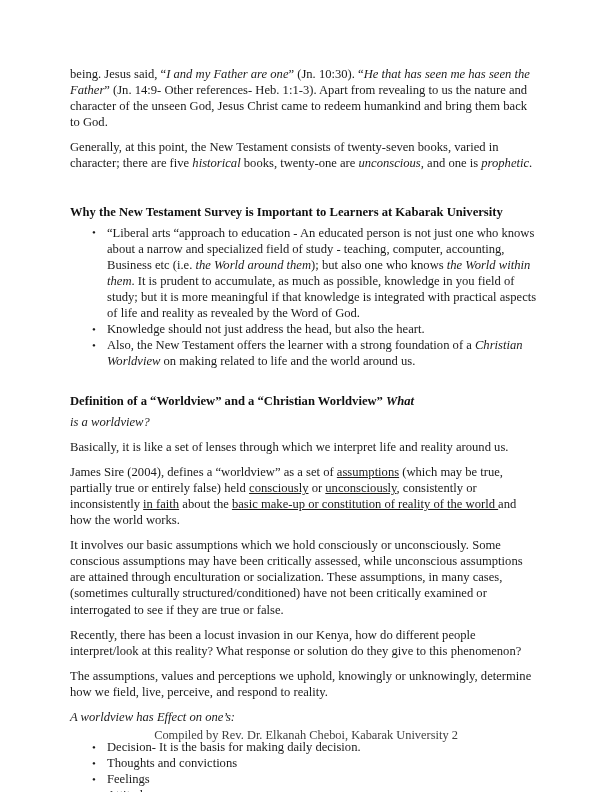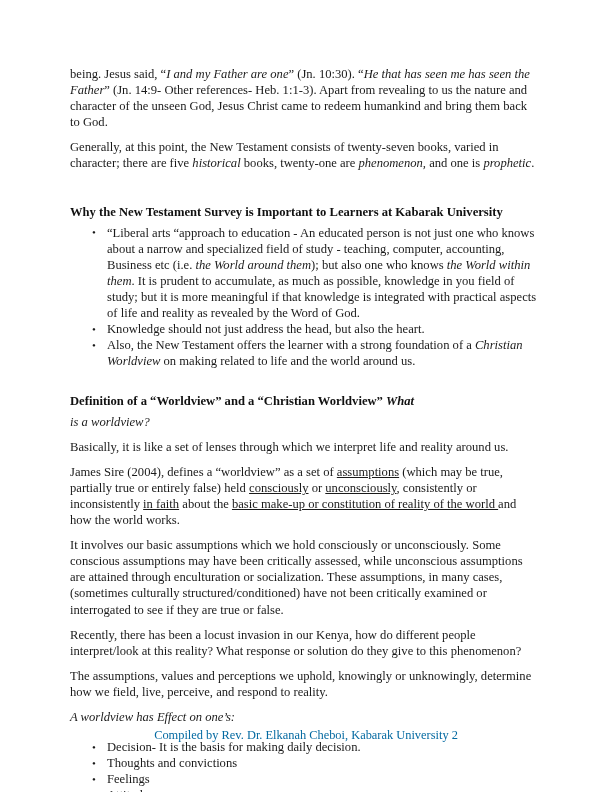--- a/index.html
+++ b/index.html
@@ -77,32 +77,32 @@
   .bold-italic { font-weight: bold; font-style: italic; }
   .underline { text-decoration: underline; }
   .footer {
     position: absolute;
     left: 0;
     top: 727px;
     width: 612px;
     text-align: center;
     font-size: 12.4px;
     line-height: 16px;
-    color: #0369a1;
+    color: #404040;
   }
 </style>
 </head>
 <body>
 
 <div class="page">
   <div class="content">
 
     <p class="para"><span>being. Jesus said, “</span><span class="italic">I and my Father are one</span><span>” (Jn. 10:30). “</span><span class="italic">He that has seen me has seen the Father</span><span>” (Jn. 14:9- Other references- Heb. 1:1-3). Apart from revealing to us the nature and character of the unseen God, Jesus Christ came to redeem humankind and bring them back to God.</span></p>
 
-    <p class="para"><span>Generally, at this point, the New Testament consists of twenty-seven books, varied in character; there are five </span><span class="italic">historical</span><span> books, twenty-one are </span><span class="italic">phenomenon,</span><span> and one is </span><span class="italic">prophetic</span><span>.</span></p>
+    <p class="para"><span>Generally, at this point, the New Testament consists of twenty-seven books, varied in character; there are five </span><span class="italic">historical</span><span> books, twenty-one are </span><span class="italic">unconscious,</span><span> and one is </span><span class="italic">prophetic</span><span>.</span></p>
 
     <div class="spacer-lg"></div>
 
     <h2 class="section-heading">Why the New Testament Survey is Important to Learners at Kabarak University</h2>
 
     <div class="spacer-xs"></div>
 
     <ul class="bullets">
       <li><span>“Liberal arts “approach to education - An educated person is not just one who knows about a narrow and specialized field of study - teaching, computer, accounting, Business etc (i.e. </span><span class="italic">the World around them</span><span>); but also one who knows </span><span class="italic">the World within them</span><span>. It is prudent to accumulate, as much as possible, knowledge in you field of study; but it is more meaningful if that knowledge is integrated with practical aspects of life and reality as revealed by the Word of God.</span></li>
       <li><span>Knowledge should not just address the head, but also the heart.</span></li>

